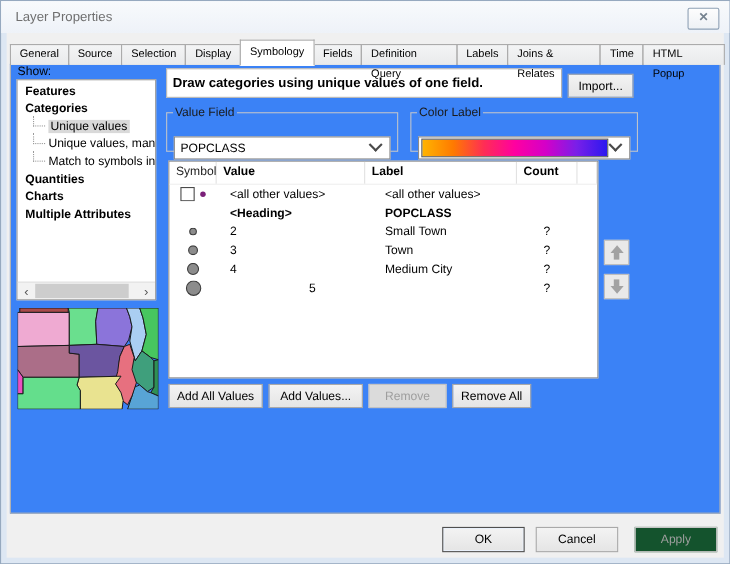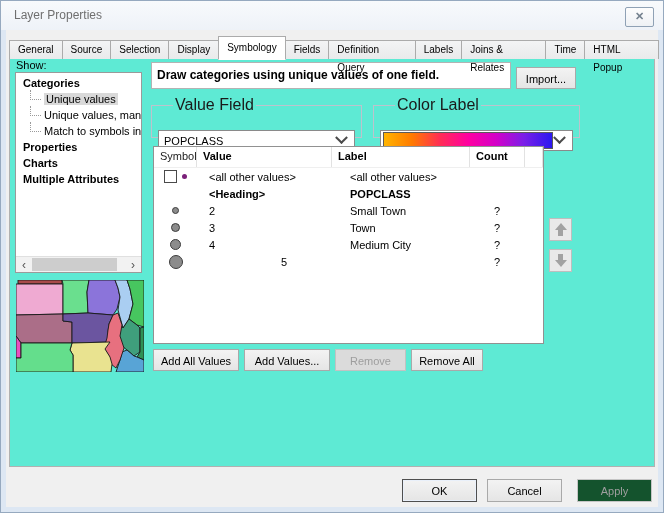--- a/index.html
+++ b/index.html
@@ -9,21 +9,21 @@
   .title{position:absolute;left:13px;top:0;line-height:29px;font-size:12px;color:#6f6f6f;}
   .close-btn{position:absolute;right:9px;top:6px;width:27px;height:18px;border:1px solid #8fa1b5;border-radius:2px;background:linear-gradient(#fdfdfd,#eef1f5);color:#75828f;font-size:11px;font-weight:bold;text-align:center;line-height:17px;cursor:default;}
   .client{position:absolute;left:5px;right:5px;top:29px;bottom:5px;background:#f0f0f0;}
 
   
   .tabbar{position:absolute;left:3px;top:8px;height:21px;display:flex;align-items:flex-end;z-index:3;}
   .tab{border:1px solid #ababab;border-bottom:none;background:linear-gradient(#f3f4f5,#e9eaeb);font-size:10px;padding:0 8px;height:18px;line-height:18px;color:#000;margin-right:-1px;}
   .tab.active{background:#fff;height:22px;line-height:21px;position:relative;z-index:4;margin-bottom:-1px;border-bottom:1px solid #fff;}
 
   
-  .page{position:absolute;left:3px;right:3px;top:28px;bottom:40px;background:#5eead4;border:1px solid #b1b1b1;box-sizing:border-box;}
+  .page{position:absolute;left:3px;right:3px;top:28px;bottom:40px;background:#3b82f6;border:1px solid #b1b1b1;box-sizing:border-box;}
 
   .show-label{position:absolute;left:6px;top:0px;font-size:11px;color:#000;}
   .tree{position:absolute;left:5px;top:13px;width:127px;height:201px;border:1px solid #9a9a9a;background:#fff;box-sizing:border-box;overflow:hidden;}
   .tree-items{padding-top:2px;white-space:nowrap;}
   .titem{font-size:11px;line-height:16px;padding-left:7px;}
   .titem.bold{font-weight:bold;}
   .titem.child{padding-left:14px;}
   .titem.child::before{content:"";display:inline-block;width:10px;height:9px;border-left:1px dotted #9a9a9a;border-bottom:1px dotted #9a9a9a;margin-right:3px;transform:translateY(-3px);}
   .titem .sel{background:#d9d9d9;padding:0 2px;}
   .hscroll{position:absolute;left:0;right:0;bottom:0;height:15px;background:#f2f2f2;border-top:1px solid #e0e0e0;display:flex;align-items:center;}
@@ -31,21 +31,21 @@
   .hs-thumb{height:13px;background:#cdcdcd;flex:1;margin-right:8px;}
 
   .map-preview{position:absolute;left:6px;top:221px;width:128px;height:92px;}
 
   
   .desc-box{position:absolute;left:141px;top:3px;width:360px;height:27px;border:1px solid #b3b3b3;background:#fff;box-sizing:border-box;font-size:12px;font-weight:bold;padding:5px 0 0 5px;}
   .btn{background:linear-gradient(#f3f3f3,#e5e5e5);border:1px solid #a9a9a9;font-size:11px;color:#000;text-align:center;box-sizing:border-box;}
   .import-btn{position:absolute;left:506px;top:8px;width:60px;height:22px;line-height:20px;}
 
   fieldset{position:absolute;border:1px solid #bdc3cc;margin:0;padding:0;box-sizing:border-box;}
-  fieldset legend{font-size:16px;color:#1a1a1a;margin-left:21px;padding:0 2px;}
+  fieldset legend{font-size:11px;color:#1a1a1a;margin-left:5px;padding:0 2px;}
   .fs-value{left:141px;top:37px;width:211px;height:42px;}
   .fs-ramp{left:363px;top:37px;width:207px;height:42px;}
   .combo{position:absolute;left:6px;right:6px;top:16px;height:21px;border:1px solid #8a8a8a;background:#fff;display:flex;align-items:center;box-sizing:border-box;}
   .combo-text{flex:1;font-size:11px;padding-left:5px;}
   .chev{width:7px;height:7px;border-right:2px solid #4a4a4a;border-bottom:2px solid #4a4a4a;transform:rotate(45deg) translate(-2px,-2px);margin-right:8px;}
   .ramp-swatch{flex:1;height:15px;margin:2px 2px 2px 2px;border:1px solid #5a5a5a;}
 
   
   .lv{position:absolute;left:143px;top:87px;width:391px;height:198px;border:1px solid #919191;box-sizing:border-box;background:#fff;font-size:11px;overflow:hidden;}
   .lv-head{display:flex;height:20px;border-bottom:1px solid #efefef;}
@@ -110,25 +110,26 @@
       <div class="tab">Time</div>
       <div class="tab">HTML Popup</div>
     </div>
 
     <div class="page">
 
       <div class="show-label">Show:</div>
 
       <div class="tree">
         <div class="tree-items">
+          <div class="titem bold"><span>Features</span></div>
           <div class="titem bold"><span>Categories</span></div>
           <div class="titem child"><span class="sel">Unique values</span></div>
           <div class="titem child"><span>Unique values, many</span></div>
           <div class="titem child"><span>Match to symbols in a</span></div>
-          <div class="titem bold"><span>Properties</span></div>
+          <div class="titem bold"><span>Quantities</span></div>
           <div class="titem bold"><span>Charts</span></div>
           <div class="titem bold"><span>Multiple Attributes</span></div>
         </div>
         <div class="hscroll">
           <div class="hs-arrow">‹</div>
           <div class="hs-thumb"></div>
           <div class="hs-arrow">›</div>
         </div>
       </div>
 

